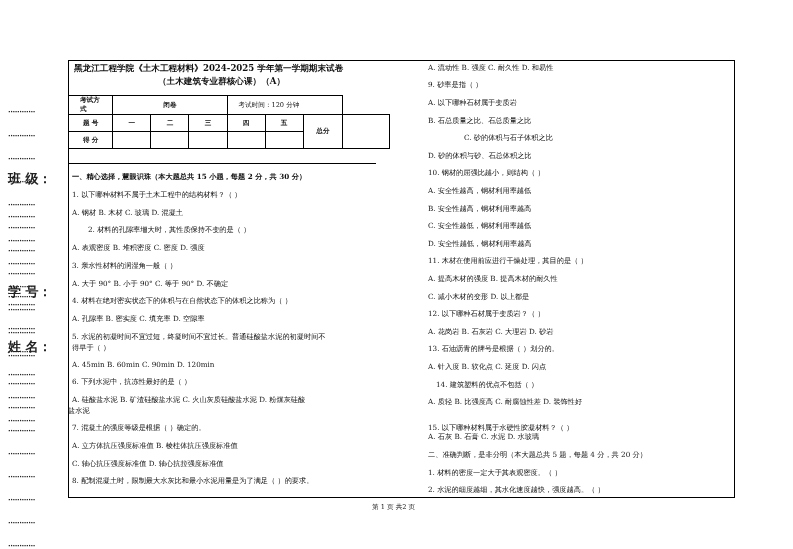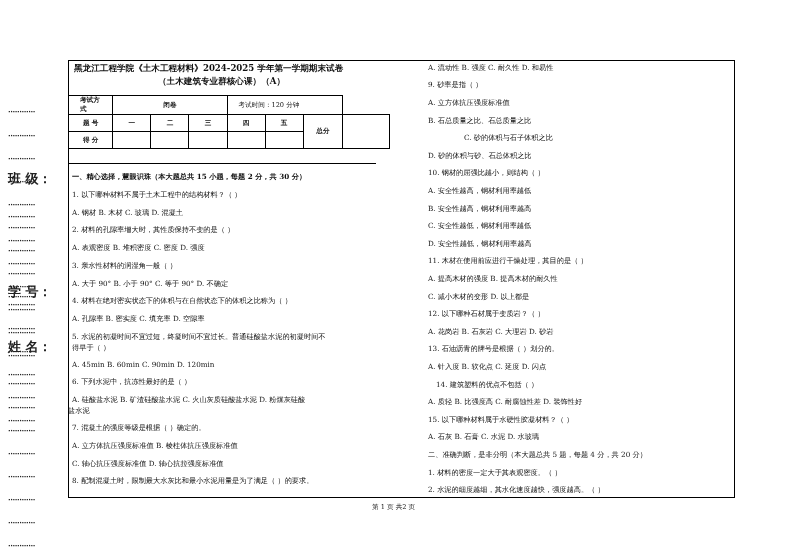--- a/index.html
+++ b/index.html
@@ -115,59 +115,59 @@
       <td></td>
     </tr>
   </tbody>
     </table>
 
   <div class="sep"></div>
 
   <div class="q" style="left:4px;top:112px;font-weight:bold;">一、精心选择，慧眼识珠（本大题总共 15 小题，每题 2 分，共 30 分）</div>
   <div class="q" style="left:4px;top:130px;">1. 以下哪种材料不属于土木工程中的结构材料？（  ）</div>
   <div class="q" style="left:4px;top:148px;">A. 钢材  B. 木材  C. 玻璃  D. 混凝土</div>
-  <div class="q" style="left:4px;top:165px;">2. 材料的孔隙率增大时，其性质保持不变的是（  ）</div>
+  <div class="q" style="left:20px;top:165px;">2. 材料的孔隙率增大时，其性质保持不变的是（  ）</div>
   <div class="q" style="left:4px;top:183px;">A. 表观密度  B. 堆积密度  C. 密度  D. 强度</div>
   <div class="q" style="left:4px;top:201px;">3. 亲水性材料的润湿角一般（  ）</div>
   <div class="q" style="left:4px;top:219px;">A. 大于 90°   B. 小于 90°   C. 等于 90°   D. 不确定</div>
   <div class="q" style="left:4px;top:236px;">4. 材料在绝对密实状态下的体积与在自然状态下的体积之比称为（  ）</div>
   <div class="q" style="left:4px;top:254px;">A. 孔隙率  B. 密实度  C. 填充率  D. 空隙率</div>
   <div class="q" style="left:4px;top:272px;">5. 水泥的初凝时间不宜过短，终凝时间不宜过长。普通硅酸盐水泥的初凝时间不</div>
   <div class="q" style="left:4px;top:283px;">得早于（  ）</div>
   <div class="q" style="left:4px;top:300px;">A. 45min  B. 60min  C. 90min  D. 120min</div>
   <div class="q" style="left:4px;top:317px;">6. 下列水泥中，抗冻性最好的是（  ）</div>
   <div class="q" style="left:4px;top:335px;">A. 硅酸盐水泥  B. 矿渣硅酸盐水泥  C. 火山灰质硅酸盐水泥  D. 粉煤灰硅酸</div>
   <div class="q" style="left:0;top:346px;">盐水泥</div>
   <div class="q" style="left:4px;top:363px;">7. 混凝土的强度等级是根据（  ）确定的。</div>
   <div class="q" style="left:4px;top:381px;">A. 立方体抗压强度标准值  B. 棱柱体抗压强度标准值</div>
   <div class="q" style="left:4px;top:399px;">C. 轴心抗压强度标准值  D. 轴心抗拉强度标准值</div>
   <div class="q" style="left:4px;top:416px;">8. 配制混凝土时，限制最大水灰比和最小水泥用量是为了满足（  ）的要求。</div>
 </div>
 
 <div class="col-right">
   <div class="q" style="left:2px;top:3px;">A. 流动性  B. 强度  C. 耐久性  D. 和易性</div>
   <div class="q" style="left:2px;top:20px;">9. 砂率是指（  ）</div>
-  <div class="q" style="left:2px;top:38px;">A. 立方体抗压强度标准值</div>
+  <div class="q" style="left:2px;top:38px;">A. 以下哪种石材属于变质岩</div>
   <div class="q" style="left:2px;top:56px;">B. 石总质量之比、石总质量之比</div>
   <div class="q" style="left:2px;top:73px;margin-left:36px;">C. 砂的体积与石子体积之比</div>
   <div class="q" style="left:2px;top:91px;">D. 砂的体积与砂、石总体积之比</div>
   <div class="q" style="left:2px;top:108px;">10. 钢材的屈强比越小，则结构（    ）</div>
   <div class="q" style="left:2px;top:126px;">A. 安全性越高，钢材利用率越低</div>
   <div class="q" style="left:2px;top:144px;">B. 安全性越高，钢材利用率越高</div>
   <div class="q" style="left:2px;top:161px;">C. 安全性越低，钢材利用率越低</div>
   <div class="q" style="left:2px;top:179px;">D. 安全性越低，钢材利用率越高</div>
   <div class="q" style="left:2px;top:196px;">11. 木材在使用前应进行干燥处理，其目的是（  ）</div>
   <div class="q" style="left:2px;top:214px;">A. 提高木材的强度  B. 提高木材的耐久性</div>
   <div class="q" style="left:2px;top:232px;">C. 减小木材的变形  D. 以上都是</div>
   <div class="q" style="left:2px;top:249px;">12. 以下哪种石材属于变质岩？（  ）</div>
   <div class="q" style="left:2px;top:267px;">A. 花岗岩  B. 石灰岩  C. 大理岩  D. 砂岩</div>
   <div class="q" style="left:2px;top:284px;">13. 石油沥青的牌号是根据（  ）划分的。</div>
   <div class="q" style="left:2px;top:302px;">A. 针入度  B. 软化点  C. 延度  D. 闪点</div>
   <div class="q" style="left:10px;top:320px;">14. 建筑塑料的优点不包括（  ）</div>
   <div class="q" style="left:2px;top:337px;">A. 质轻  B. 比强度高  C. 耐腐蚀性差  D. 装饰性好</div>
-  <div class="q" style="left:2px;top:355px;">15. 以下哪种材料属于水硬性胶凝材料？（  ）</div>
+  <div class="q" style="left:2px;top:363px;">15. 以下哪种材料属于水硬性胶凝材料？（  ）</div>
   <div class="q" style="left:2px;top:372px;">A. 石灰  B. 石膏  C. 水泥  D. 水玻璃</div>
   <div class="q" style="left:2px;top:390px;">二、准确判断，是非分明（本大题总共 5 题，每题 4 分，共 20 分）</div>
   <div class="q" style="left:2px;top:408px;">1. 材料的密度一定大于其表观密度。（  ）</div>
   <div class="q" style="left:2px;top:425px;">2. 水泥的细度越细，其水化速度越快，强度越高。（  ）</div>
 </div>
 
 <div class="footer">第 1 页 共2 页</div>
 
 </body></html>

